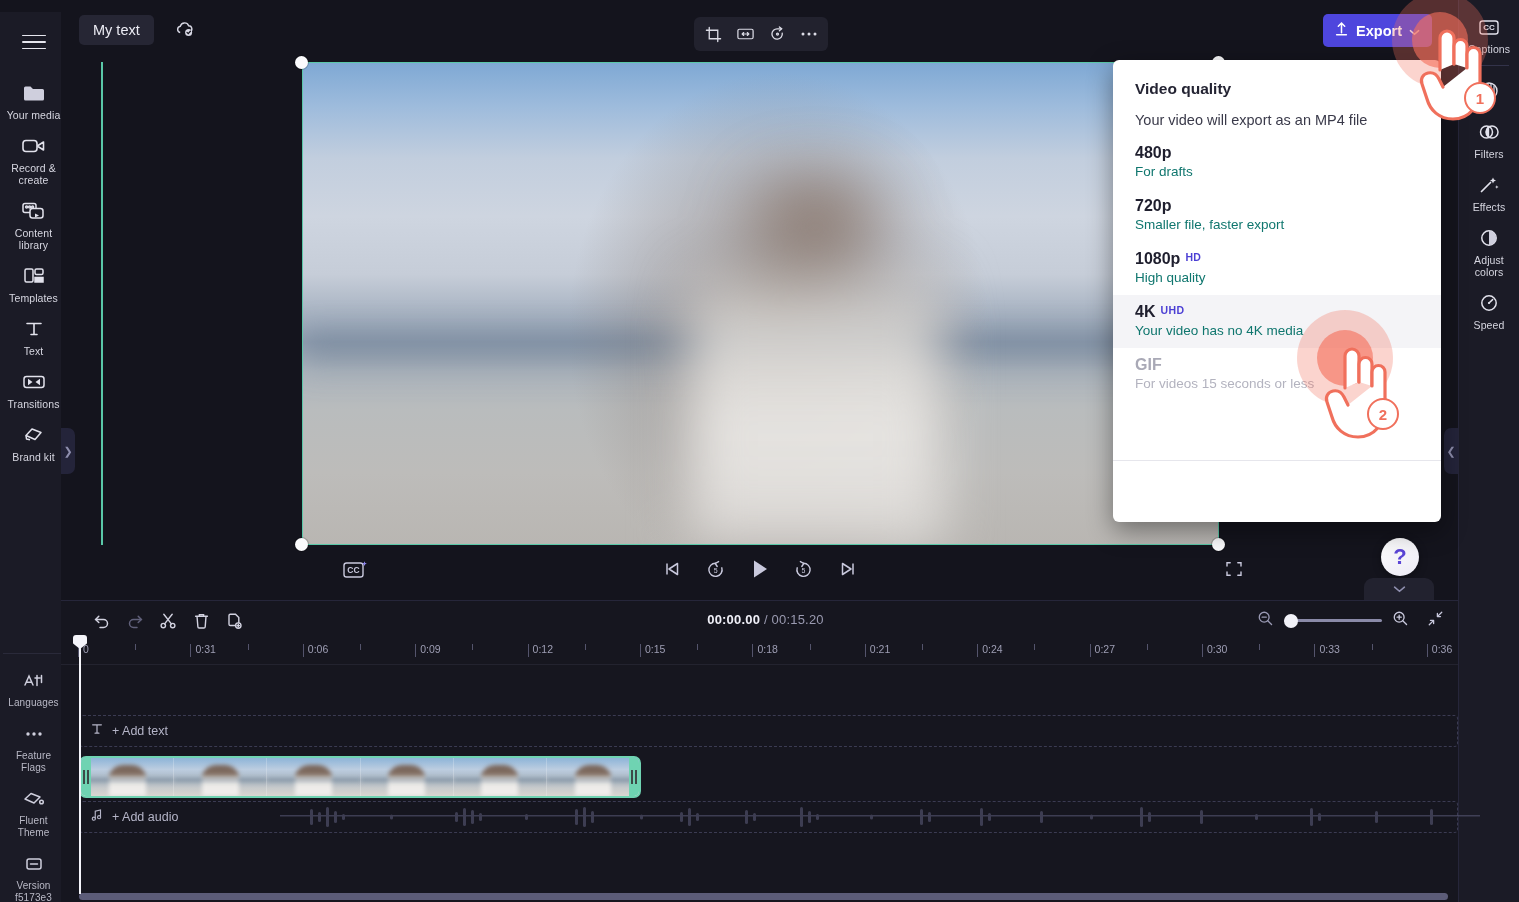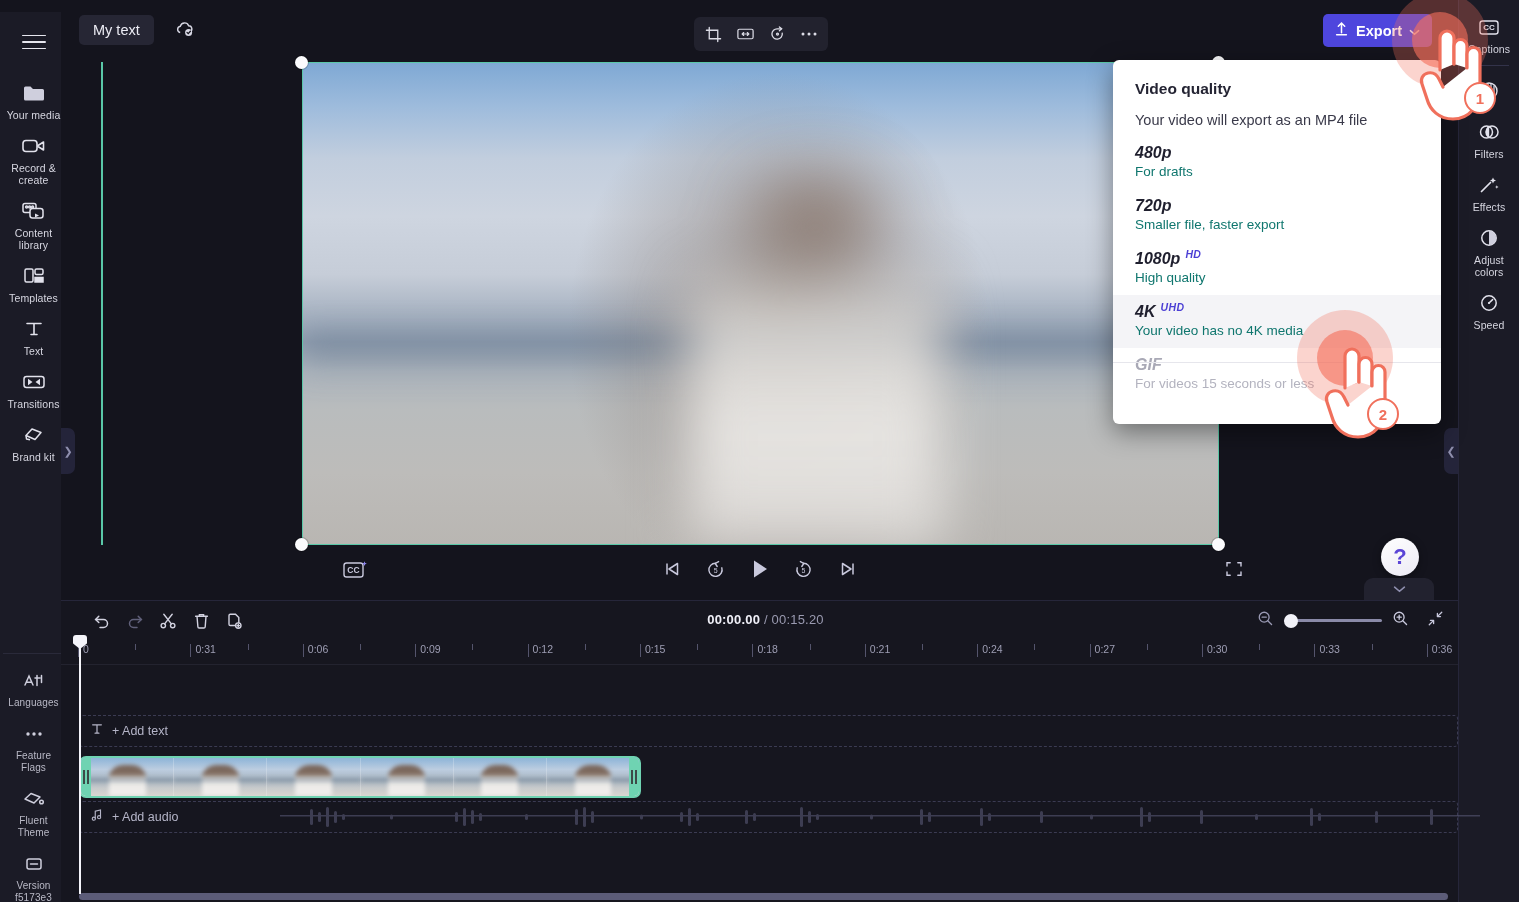--- a/index.html
+++ b/index.html
@@ -170,30 +170,30 @@
     display: flex; align-items: center; justify-content: center; z-index: 3; }
   .clip .grip.l { left: 0; border-radius: 4px 0 0 4px; }
   .clip .grip.r { right: 0; border-radius: 0 4px 4px 0; }
   .clip .grip i { display:block; width: 1.6px; height: 14px; background: #3c4a48; margin: 0 1px; }
 
   .tl-scrollbar { position: absolute; left: 18px; right: 10px; bottom: 2px; height: 7px;
     background: #5c5c78; border-radius: 4px; cursor: pointer; }
 
   
   .dropdown {
-    position: absolute; left: 1113px; top: 60px; width: 328px; height: 364px;
+    position: absolute; left: 1113px; top: 60px; width: 328px; height: 462px;
     background: #ffffff; border-radius: 6px; box-shadow: 0 8px 26px rgba(0,0,0,.42); z-index: 20;
     padding-top: 20px;
   }
   .dd-title { padding: 0 22px; font-size: 15.5px; font-weight: 700; color: #242433; }
   .dd-sub { padding: 14px 22px 8px; font-size: 14.5px; color: #3a3a4a; }
   .dd-opt { padding: 8px 22px 10px; cursor: pointer; }
   .dd-opt.hl { background: #f4f4f7; }
   .dd-opt.disabled { cursor: default; }
-  .dd-opt .t { font-size: 16px; font-weight: 700; color: #1f1f2e; display: flex; align-items: center; gap: 5px; font-style: italic; }
+  .dd-opt .t { font-size: 16px; font-weight: 700; color: #1f1f2e; display: flex; align-items: flex-end; gap: 5px; }
   .dd-opt .badge { font-size: 10.5px; font-weight: 700; color: #4b3fd4; letter-spacing: .4px; position: relative; top: -5px; }
   .dd-opt .d { font-size: 13.5px; color: #0f766e; margin-top: 2px; }
   .dd-opt.disabled .t { color: #a9a9b6; }
   .dd-opt.disabled .d { color: #b3b3bf; }
   .dd-foot { position: absolute; left: 0; right: 0; bottom: 0; height: 62px; border-top: 1px solid #e6e6ec; }
 
   
   .hotspot { position: absolute; z-index: 40; pointer-events: none; }
   .halo { position: absolute; border-radius: 50%; }
   .halo.o { background: rgba(243,112,92,.30); }

